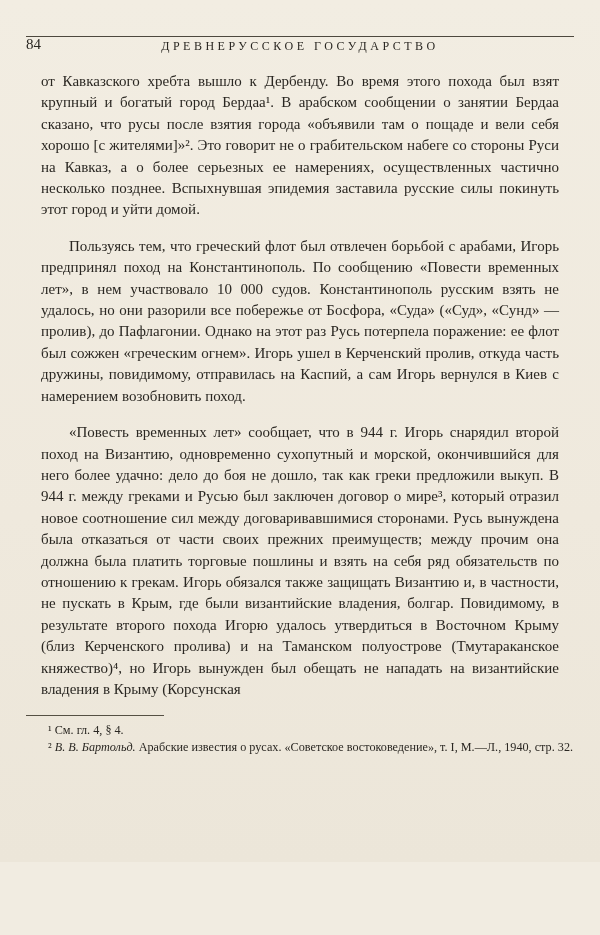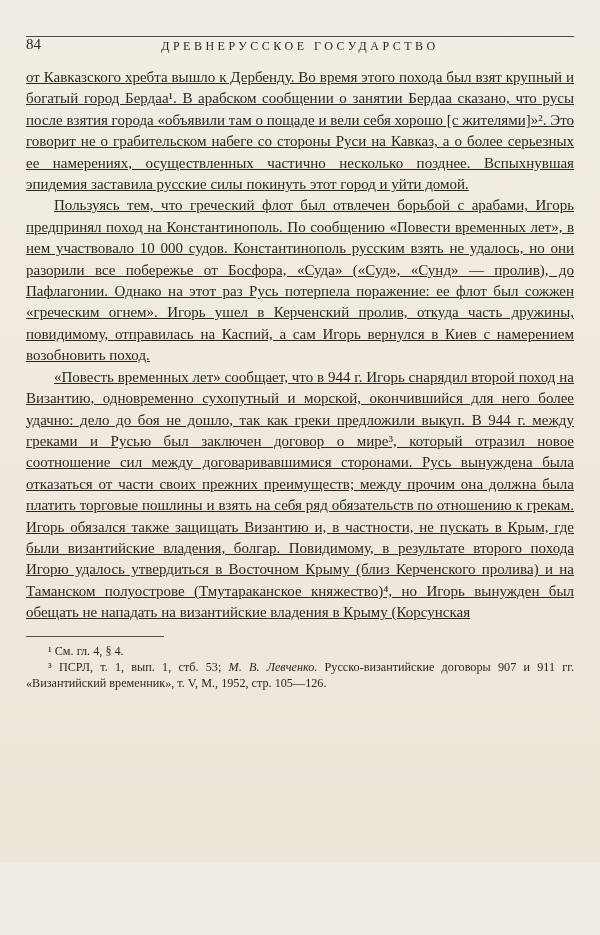--- a/index.html
+++ b/index.html
@@ -43,23 +43,22 @@
     border-top: 1px solid #4d483e;
     margin: 22px 0 0 0;
   }
   .body-text {
     margin-top: 11px;
     font-size: 15px;
     line-height: 21.4px;
     text-align: justify;
   }
   .para {
-    margin: 0;
+    margin: 15px;
     text-indent: 28px;
-    text-decoration: underline;
   }
   .para.noindent { text-indent: 0; }
   .footnote-sep {
     border: none;
     border-top: 1px solid #555044;
     width: 138px;
     margin: 12px 0 6px 0;
   }
   .footnotes {
     font-size: 12.2px;
@@ -92,20 +91,20 @@
   <hr class="footnote-sep">
 
   <div class="footnotes">
     <p class="footnote">
       <span>¹</span>
       <span>См. гл. 4, § 4.</span>
       <span class="fn-author"></span>
       <span></span>
     </p>
     <p class="footnote">
-      <span>³</span>
-      <span>ПСРЛ, т. 1, вып. 1, стб. 53;</span>
-      <span class="fn-author">М. В. Левченко.</span>
-      <span>Русско-византийские договоры 907 и 911 гг. «Византийский временник», т. V, М., 1952, стр. 105—126.</span>
+      <span>²</span>
+      <span></span>
+      <span class="fn-author">В. В. Бартольд.</span>
+      <span>Арабские известия о русах. «Советское востоковедение», т. I, М.—Л., 1940, стр. 32.</span>
     </p>
   </div>
 
 </div>
 
 </body></html>

